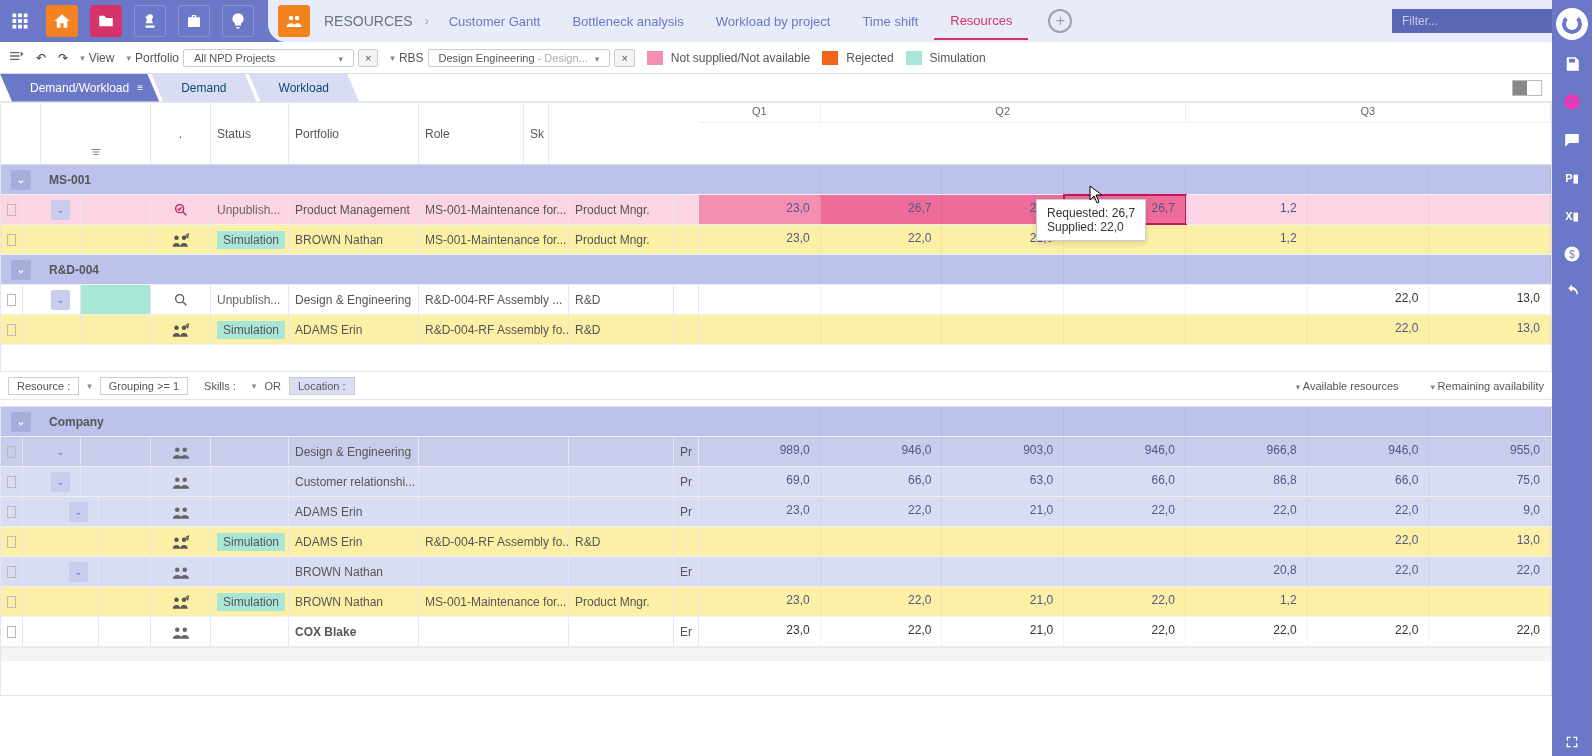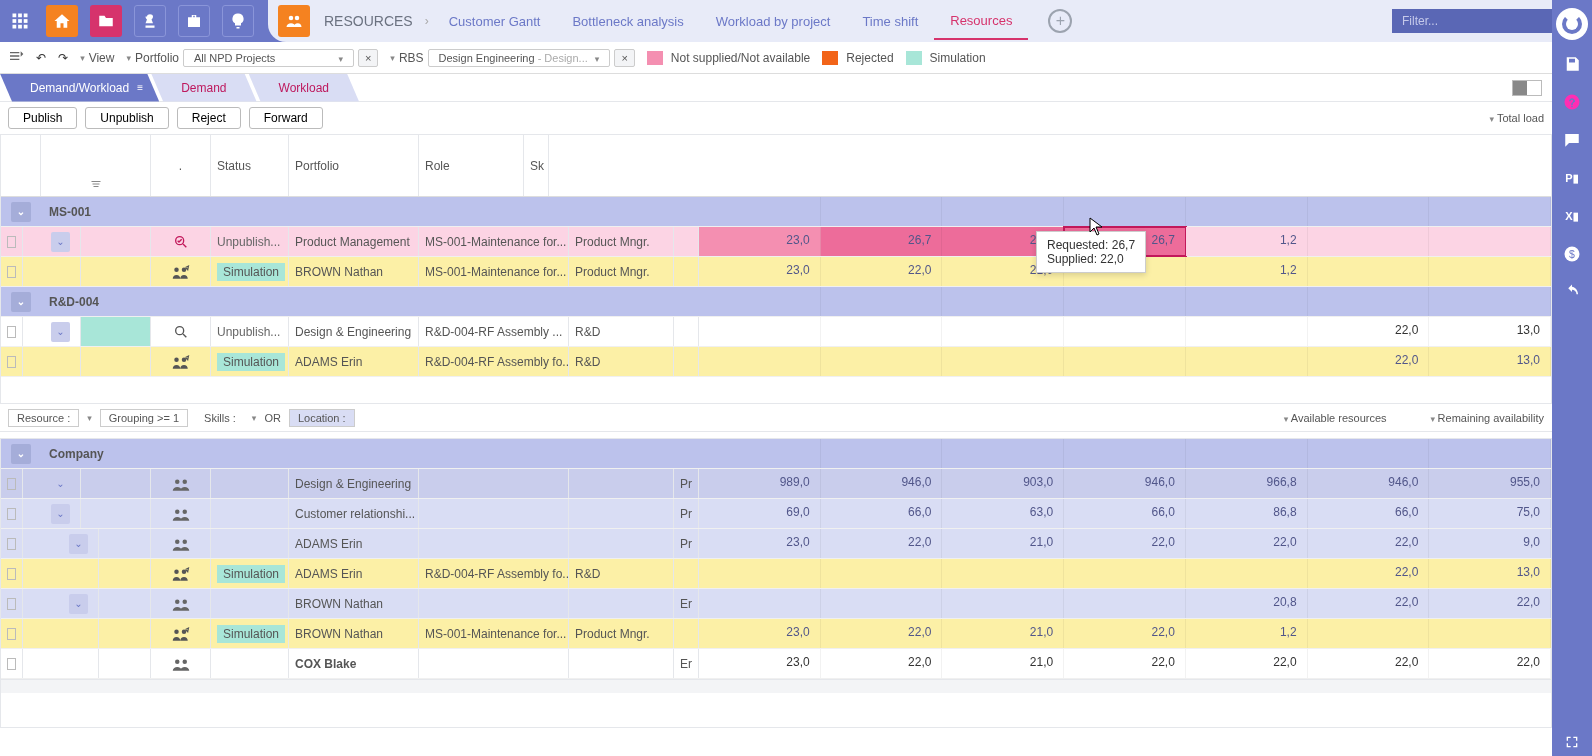--- a/index.html
+++ b/index.html
@@ -39,21 +39,21 @@
 
 
 .filter-bar { display:flex; align-items:center; height:32px; background:#fff; border-bottom:1px solid #ddd; padding:0 8px; gap:12px; }
 .filter-bar .fb-item { display:flex; align-items:center; gap:4px; font-size:12px; color:#555; }
 .filter-bar .pill { border:1px solid #ccc; padding:2px 10px; border-radius:2px; font-size:11px; cursor:pointer; }
 .filter-bar .pill-close { border:1px solid #ccc; padding:2px 6px; border-radius:2px; font-size:11px; cursor:pointer; background:#f3f4f6; }
 .legend-sw { width:16px; height:14px; display:inline-block; margin-right:4px; }
 
 
 .subtabs { display:flex; align-items:center; background:#fff; height:28px; border-bottom:1px solid #e5e7eb; }
-.subtabs .stab { padding:0 30px; height:28px; display:flex;align-items:center; font-size:12px; color:#be185d; background:#d9ddf4; cursor:pointer; position:relative; clip-path: polygon(0 0, calc(100% - 12px) 0, 100% 100%, 12px 100%); margin-right:-8px; }
+.subtabs .stab { padding:0 30px; height:28px; display:flex;align-items:center; font-size:12px; color:#0c4a6e; background:#d9ddf4; cursor:pointer; position:relative; clip-path: polygon(0 0, calc(100% - 12px) 0, 100% 100%, 12px 100%); margin-right:-8px; }
 .subtabs .stab.active { background:#6b78c7; color:#fff; z-index:2; }
 .subtabs .stab-icon{position:absolute;right:16px;color:#fff;font-size:10px;}
 .subtab-right{margin-left:auto;padding-right:10px;display:flex;align-items:center;gap:6px;}
 .toggle-view{display:inline-flex;border:1px solid #bbb;}
 .toggle-view span{width:14px;height:14px;background:#fff;}
 .toggle-view span:first-child{background:#888;}
 
 
 .action-bar { display:flex; align-items:center; height:32px; padding:4px 8px; gap:8px; background:#fff; }
 .action-bar button { border:1px solid #bbb; background:#fff; padding:3px 14px; font-size:12px; border-radius:3px; cursor:pointer; }
@@ -276,44 +276,42 @@
     <div class="stab">Demand</div>
     <div class="stab">Workload</div>
     <div class="subtab-right">
       <div class="toggle-view">
           <span></span>
           <span></span>
         </div>
     </div>
   </div>
 
-  <div class="action-bar">
-    <button>Publish</button>
-    <button>Unpublish</button>
-    <button>Reject</button>
-    <button>Forward</button>
-    <div class="right-opt"><span class="caret">▾</span><span>Total load</span></div>
-  </div>
 
   <div class="upper-grid">
     <div class="grid-header-row">
       <div class="left-cols">
         <div class="col-toggle"></div>
         <div class="col-icon col-menu" style="justify-content:center;align-items:center;">
           <svg width="16" height="12" viewBox="0 0 24 24" fill="#888">
               <path d="M3 6h18v2H3zM5 11h14v2H5zM7 16h10v2H7z"></path>
             </svg>
         </div>
         <div class="col-icon" style="width:60px;">.</div>
         <div class="col-status">Status</div>
         <div class="col-resource">Portfolio</div>
         <div class="col-role">Role</div>
         <div class="col-sk">Sk</div>
       </div>
       <div class="time-cols">
+        <div class="quarter-row">
+          <div class="quarter-cell" style="flex:0 0 14.28%;">Q1</div>
+          <div class="quarter-cell" style="flex:0 0 42.85%;">Q2</div>
+          <div class="quarter-cell" style="flex:1;">Q3</div>
+        </div>
       </div>
     </div>
     <div id="upper-rows">
         <div class="data-row group-row">
           <div class="left-cols" style="flex:0 0 698px;">
         <div style="width:40px;justify-content:center;">
               <span class="tree-toggle">⌄</span>
             </div>
         <div style="flex:1;padding-left:8px;">MS-001</div>
       </div>
@@ -505,21 +503,21 @@
     <div class="chip" style="border:none;">
         <span>Skills :</span>
       </div>
     <span class="caret" style="font-size:9px;color:#888;">▾</span>
     <span style="font-size:11px;color:#555;">OR</span>
     <div class="chip" style="background:#d9ddf4;">
         <span>Location :</span>
       </div>
     <div style="flex:1"></div>
     <div style="font-size:11px;color:#555;"><span style="font-size:9px;color:#888;">▾ </span><span>Available resources</span></div>
-    <div style="font-size:11px;color:#555;margin-left:36px;text-align:center;"><span style="font-size:9px;color:#888;">▾ </span><span>Remaining availability</span></div>
+    <div style="font-size:11px;color:#555;margin-left:24px;text-align:center;"><span style="font-size:9px;color:#888;">▾ </span><span>Remaining availability</span></div>
   </div>
 
   <div class="lower-grid">
     <div id="lower-rows">
         <div class="data-row group-row">
           <div class="left-cols" style="flex:0 0 698px;">
         <div style="width:40px;justify-content:center;">
               <span class="tree-toggle">⌄</span>
             </div>
         <div style="flex:1;padding-left:8px;">Company</div>

